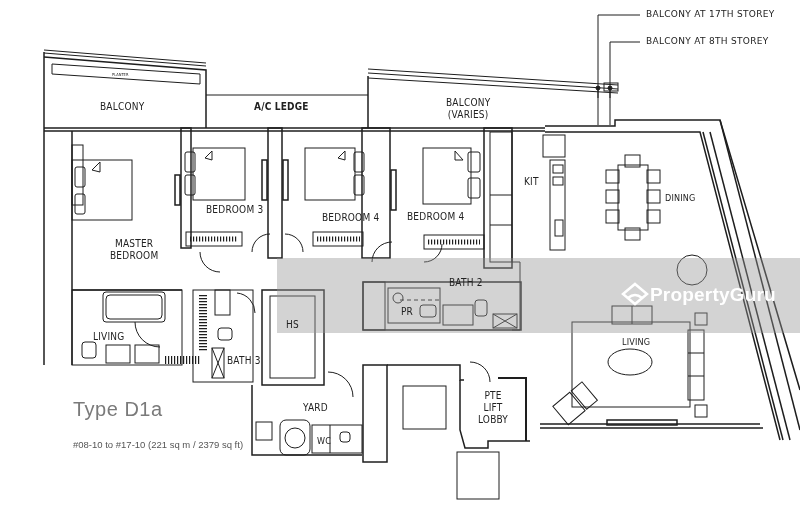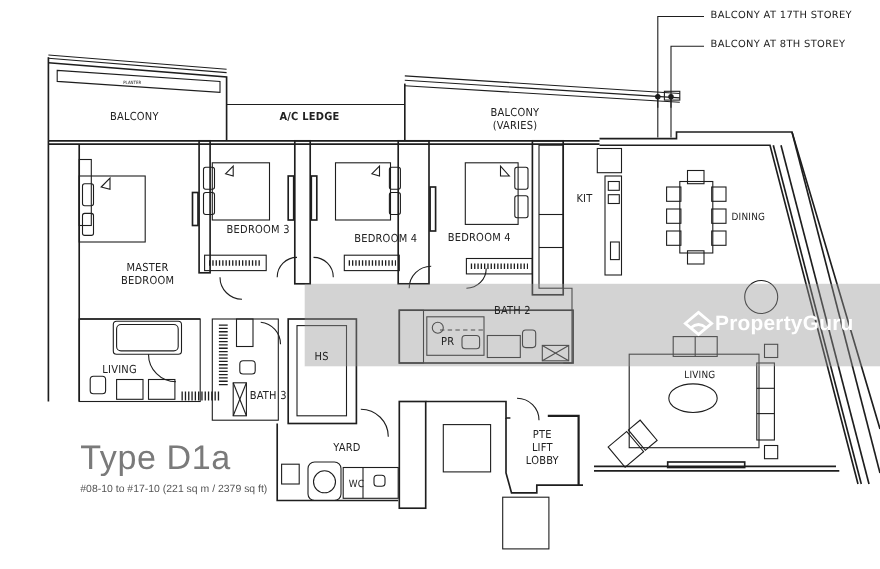--- a/index.html
+++ b/index.html
@@ -2,21 +2,21 @@
 <html><head>
 <meta charset="utf-8">
 <style>
   html, body { margin:0; padding:0; background:#ffffff; }
   body { width:800px; height:517px; position:relative; overflow:hidden; font-family:"Liberation Sans", sans-serif; }
   #plan { position:absolute; left:0; top:0; width:800px; height:517px; }
   .lbl { position:absolute; font-family:"DejaVu Sans Condensed","DejaVu Sans", sans-serif; font-size:10px; color:#222; letter-spacing:0.2px; line-height:12px; text-align:center; white-space:nowrap; }
   .lbl.sm { font-size:9px; }
   .lbl.xs { font-size:4px; letter-spacing:0; }
   .callout { position:absolute; font-family:"DejaVu Sans", sans-serif; font-size:9px; color:#222; letter-spacing:0.3px; white-space:nowrap; }
-  .type-title { position:absolute; left:73px; top:398px; font-family:"Liberation Sans", sans-serif; font-size:31px; color:#7a7a7a; font-weight:normal; letter-spacing:0.5px;text-align:center; }
+  .type-title { position:absolute; left:73px; top:398px; font-family:"Liberation Sans", sans-serif; font-size:20px; color:#7a7a7a; font-weight:normal; letter-spacing:0.5px;text-align:center; }
   .type-sub { position:absolute; left:73px; top:439px; font-family:"Liberation Sans", sans-serif; font-size:9.5px; color:#555; white-space:nowrap; }
   .band { position:absolute; left:277px; top:258px; width:523px; height:75px; background:rgba(150,150,150,0.42); }
   .wm { position:absolute; left:620px; top:282px; display:flex; align-items:center; gap:0; color:#ffffff; font-family:"Liberation Sans", sans-serif; font-size:19px; font-weight:bold; letter-spacing:0.2px; }
   .wm svg { display:block; }
 </style>
 </head>
 <body>
 
 <svg id="plan" viewBox="0 0 800 517" xmlns="http://www.w3.org/2000/svg" fill="none" stroke="#1e1e1e" stroke-width="1">
 

